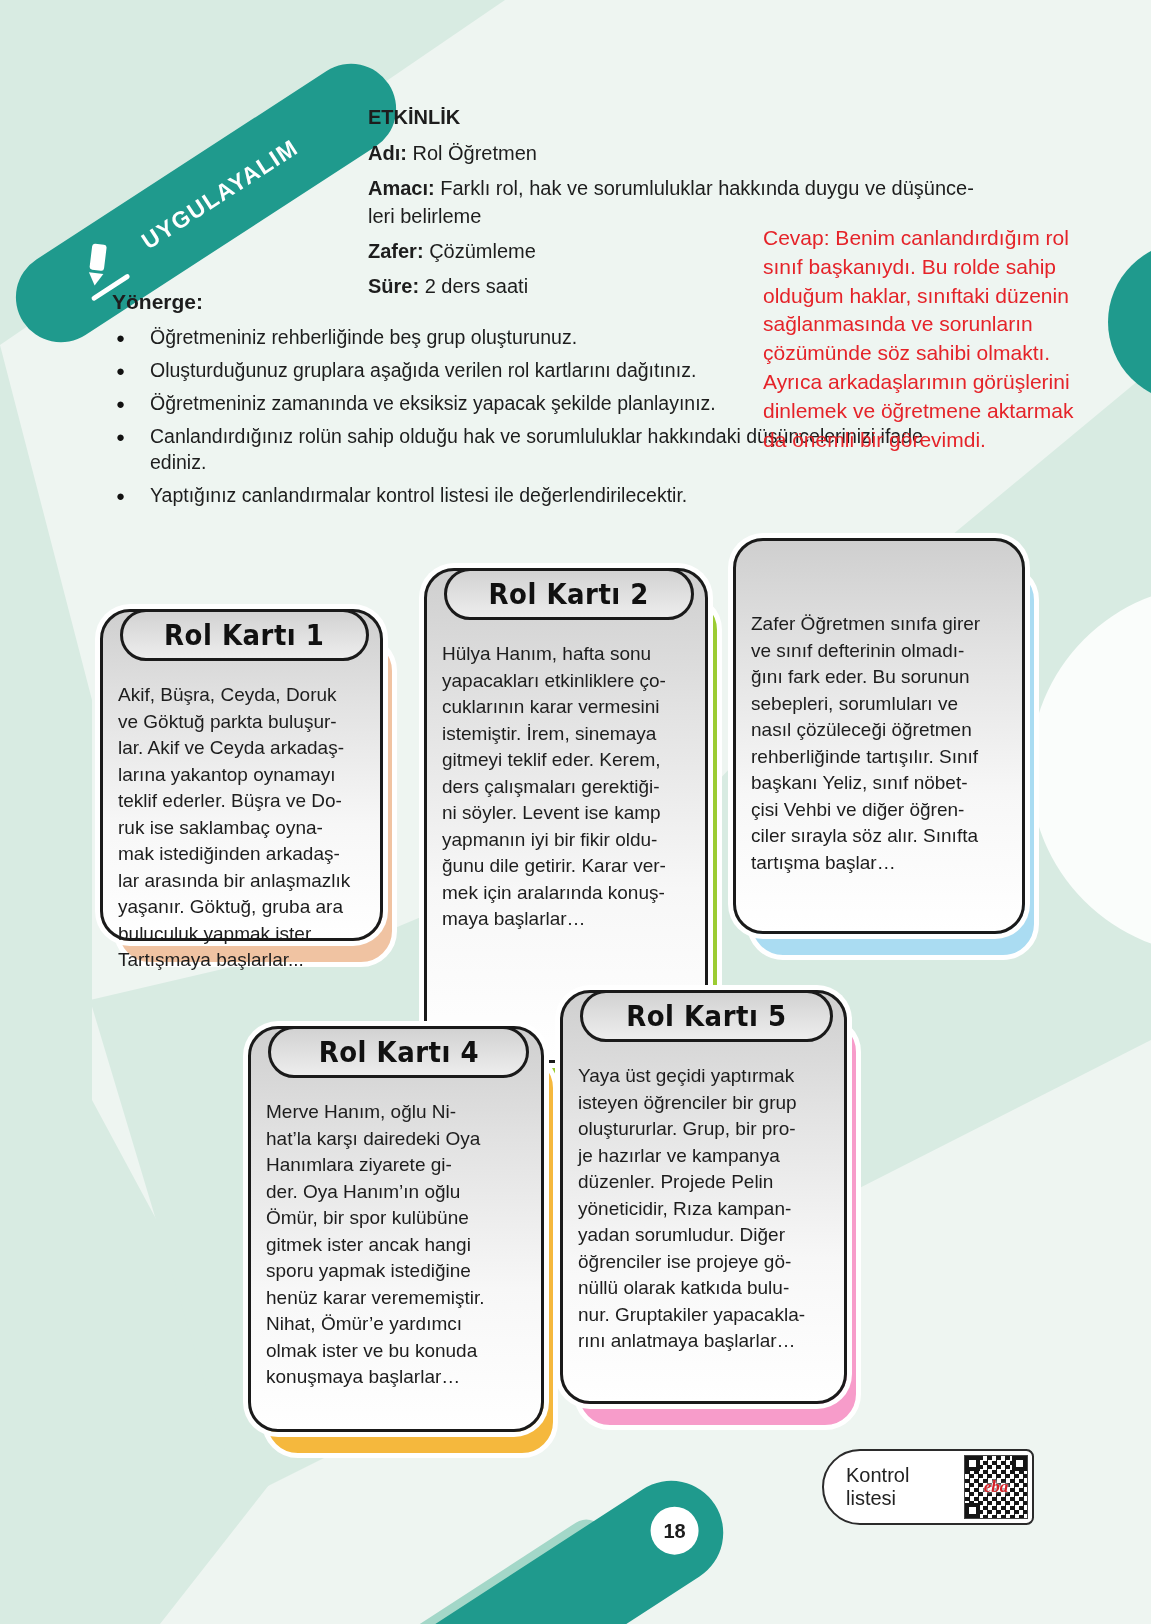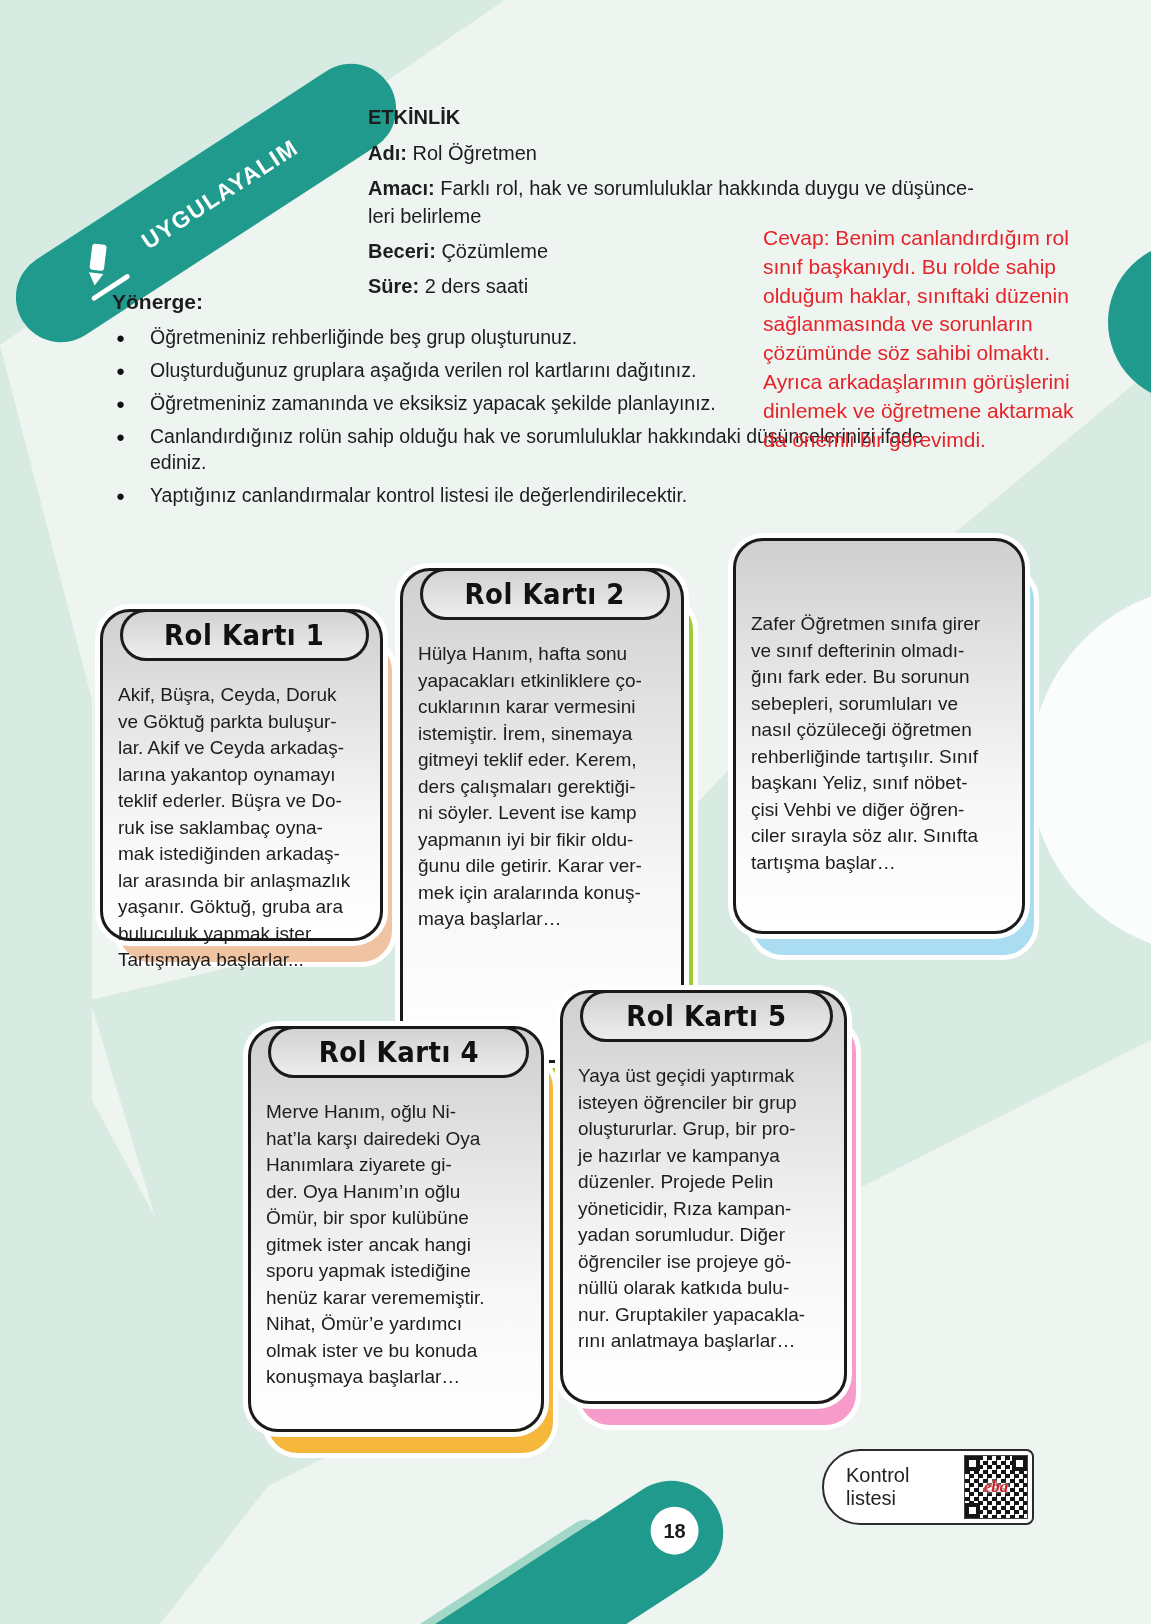--- a/index.html
+++ b/index.html
@@ -57,21 +57,21 @@
   }
   .tab-text{
     font-family:"DejaVu Sans",sans-serif; font-size:26px; font-weight:600;
     letter-spacing:0.5px; transform:scaleY(1.12); color:#111;
   }
   .card-body{
     position:absolute; top:70px; left:15px; right:13px;
     font-size:19px; line-height:26.5px; color:#1d1d1d;
   }
   .c1{left:100px; top:598px;  width:283px; height:332px;margin-top:11px;}
-  .c2{left:400px; top:568px;  width:284px; height:495px;border-radius:16px;}
+  .c2{left:424px; top:568px;  width:284px; height:495px;border-radius:16px;}
   .c3{left:733px; top:538px;  width:292px; height:396px;}
   .c4{left:248px; top:1026px; width:296px; height:406px;}
   .c5{left:560px; top:990px;  width:287px; height:414px;}
   
   .control-pill{
     position:absolute; left:822px; top:1449px; width:212px; height:76px; z-index:6;
     background:#fff; border:2px solid #2b2b2b; border-radius:40px 8px 8px 40px;
     display:flex; align-items:center; box-sizing:border-box; padding-left:22px; gap:8px;
   }
   .control-label{font-size:20px; color:#222; flex:1;}
@@ -125,21 +125,21 @@
       <rect x="6" y="47" width="46" height="5" rx="2.5" fill="#ffffff"></rect>
     </svg>
     <span class="ribbon-label">UYGULAYALIM</span>
   </div>
 
   <div class="activity">
     <div class="activity-title">ETKİNLİK</div>
     <div class="field"><b>Adı:</b> <span>Rol Öğretmen</span></div>
     <div class="field"><b>Amacı:</b> <span class="prelines">Farklı rol, hak ve sorumluluklar hakkında duygu ve düşünce-
 leri belirleme</span></div>
-    <div class="field"><b>Beceri:</b> <span>Çözümleme</span></div>
+    <div class="field"><b>Zafer:</b> <span>Çözümleme</span></div>
     <div class="field"><b>Süre:</b> <span>2 ders saati</span></div>
   </div>
 
   <div class="answer prelines" style="color: rgb(229, 35, 41);">Cevap: Benim canlandırdığım rol
 sınıf başkanıydı. Bu rolde sahip
 olduğum haklar, sınıftaki düzenin
 sağlanmasında ve sorunların
 çözümünde söz sahibi olmaktı.
 Ayrıca arkadaşlarımın görüşlerini
 dinlemek ve öğretmene aktarmak

